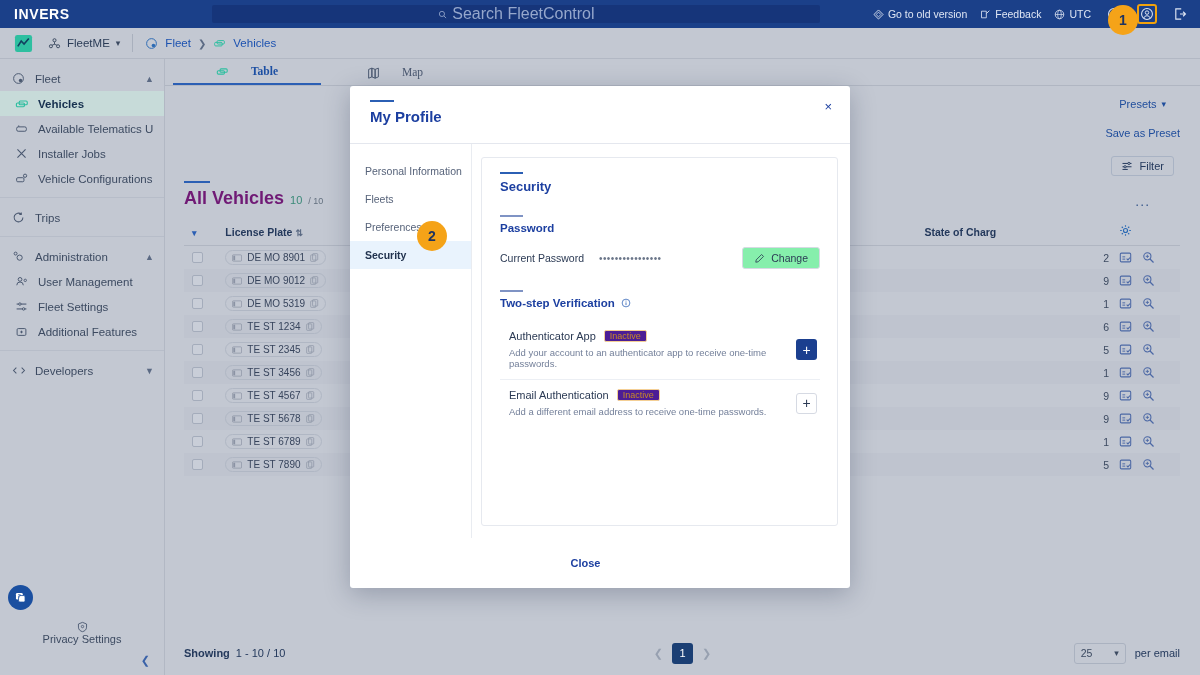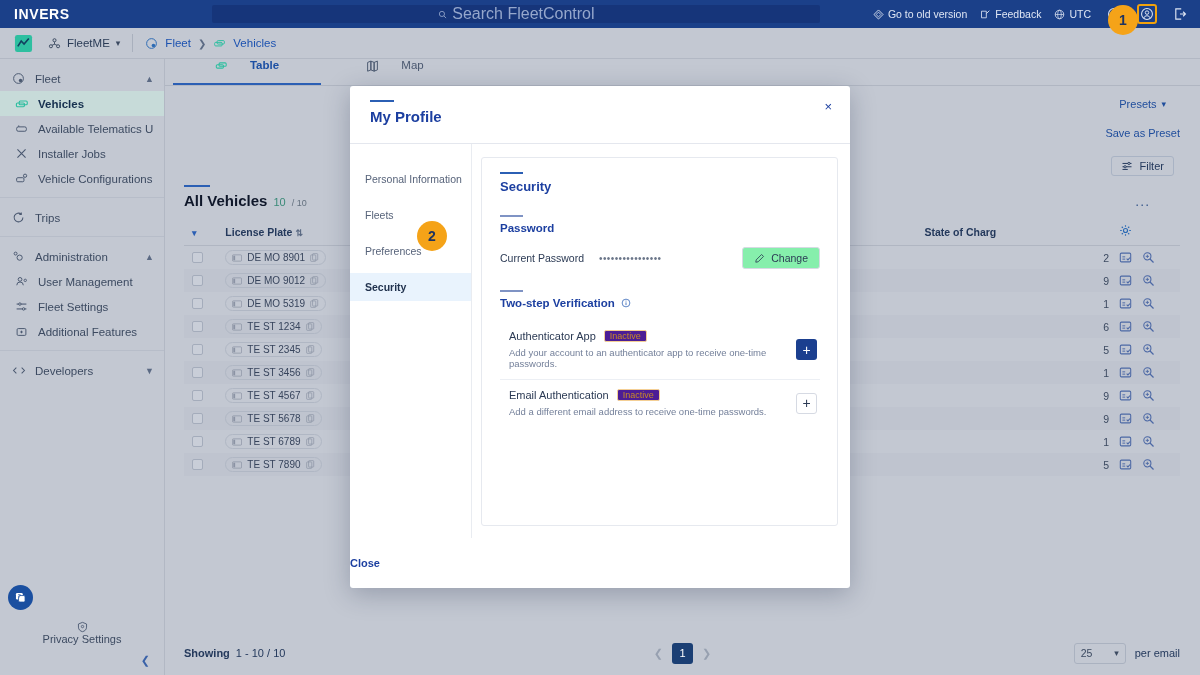--- a/index.html
+++ b/index.html
@@ -96,38 +96,38 @@
   
   .content {
     position: absolute; top: 59px; left: 165px;
     width: 1035px; height: 616px; background: #c3c8d2;
   }
   .tabs {
     display: flex; height: 27px; border-bottom: 1px solid #b0b6c2;
     padding-left: 8px; align-items: stretch;
   }
   .tab {
-    width: 148px; display: flex; align-items: flex-start;
+    width: 148px; display: flex; align-items: center;
     justify-content: center; gap: 22px; font-size: 11.5px;
-    color: #4a5870; cursor: pointer;
+    color: #4a5870; cursor: pointer; font-family: Liberation Serif, serif;
   }
   .tab.active {
     color: #1c4fa3; font-weight: bold;
     border-bottom: 2px solid #2b5fb4;
   }
 
   .pagehead {
     display: flex; align-items: flex-end; justify-content: space-between;
     padding: 12px 20px 9px 19px;
   }
   .titleblk .bar {
     width: 26px; height: 2px; background: #2b5fb4; margin-bottom: 5px;
   }
   .titleline { display: flex; align-items: baseline; gap: 6px; }
-  .titleline .t { font-size: 15px; color: #0f172a; font-weight: bold; }
+  .titleline .t { font-size: 18px; color: #701a75; font-weight: bold; }
   .titleline .c1 { font-size: 11px; color: #3a8a78; }
   .titleline .c2 { font-size: 9px; color: #63707f; }
   .headtools {
     display: flex; align-items: center; gap: 17px;
     font-size: 11px; color: #1f4d9c; flex-direction: column;
   }
   .headtools .hb { display: flex; align-items: center; gap: 5px; cursor: pointer; }
   .filterbtn {
     border: 1px solid #a9b3c4; border-radius: 3px; padding: 3px 9px;
     display: flex; align-items: center; gap: 6px; cursor: pointer;
@@ -201,21 +201,21 @@
     height: 57px; padding: 14px 18px 0 20px;
     display: flex; justify-content: space-between; align-items: flex-start;
   }
   .mhead .bar { width: 24px; height: 2px; background: #2b5fb4; margin-bottom: 6px; }
   .mhead .mt { font-size: 15px; color: #1c3fa0; font-weight: bold; }
   .xclose { color: #1c3fa0; font-size: 13px; cursor: pointer; line-height: 1; }
   .mbody { flex: 1; display: flex; border-top: 1px solid #e4e7ee; }
   .mnav { width: 122px; padding-top: 13px; border-right: 1px solid #e9ecf1; }
   .mnav .mi {
     height: 28px; display: flex; align-items: center; padding-left: 15px;
-    font-size: 10.5px; color: #57637a; cursor: pointer; margin-top: 8px;
+    font-size: 10.5px; color: #57637a; cursor: pointer;
   }
   .mnav .mi.active {
     background: #e9f3fd; color: #22334f; font-weight: bold;
   }
   .mpanel { flex: 1; padding: 13px 12px 12px 9px; }
   .card {
     border: 1px solid #e6e9ef; border-radius: 3px; height: 100%;
     padding: 14px 17px 0 18px;
   }
   .sbar { width: 23px; height: 2px; background: #2b5fb4; margin-bottom: 5px; }
@@ -248,21 +248,21 @@
   .fadesc { font-size: 9.5px; color: #74809a; margin-top: 5px; }
   .plusbtn {
     width: 21px; height: 21px; border-radius: 3px;
     display: flex; align-items: center; justify-content: center;
     font-size: 14px; cursor: pointer; margin-right: 3px;
   }
   .plusbtn.filled { background: #1b3f8f; color: #fff; }
   .plusbtn.ghost { border: 1px solid #d6dae3; color: #2b3a54; }
   .mfoot {
     height: 50px; display: flex; align-items: center;
-    justify-content: flex-start; padding-right: 29px;
+    justify-content: center; padding-right: 29px;
   }
   .closebtn {
     font-size: 11px; color: #1c3fa0; font-weight: bold; cursor: pointer;
   }
 
   
   .stepbadge {
     position: absolute; width: 30px; height: 30px; border-radius: 50%;
     background: #f5a318; color: #1f3460; font-size: 14px; font-weight: bold;
     display: flex; align-items: center; justify-content: center; z-index: 40;

